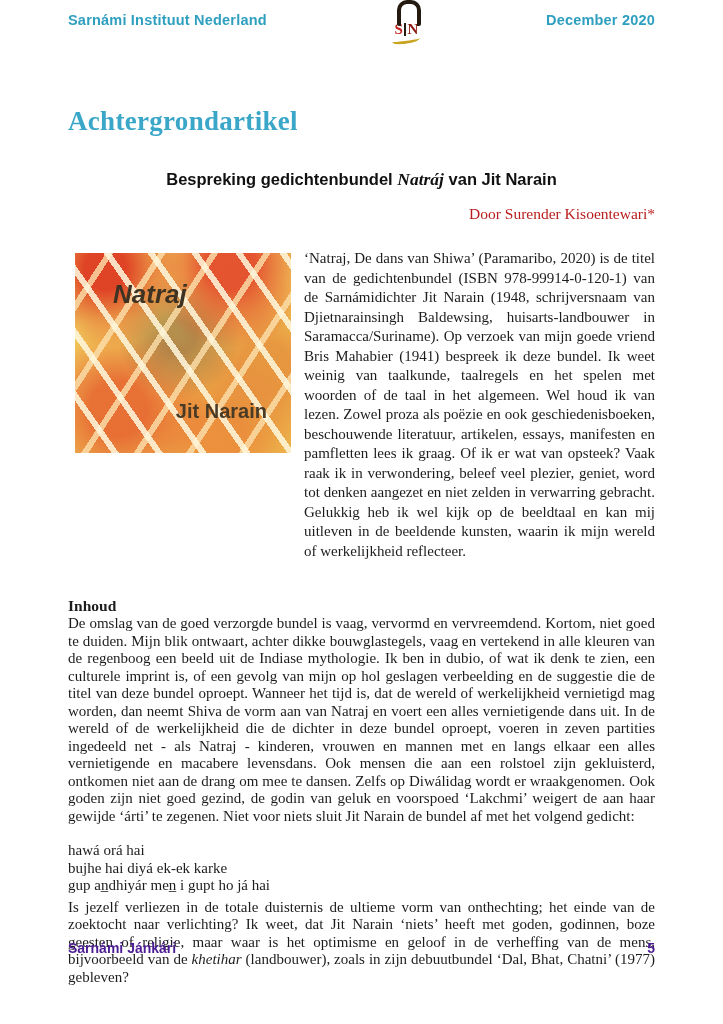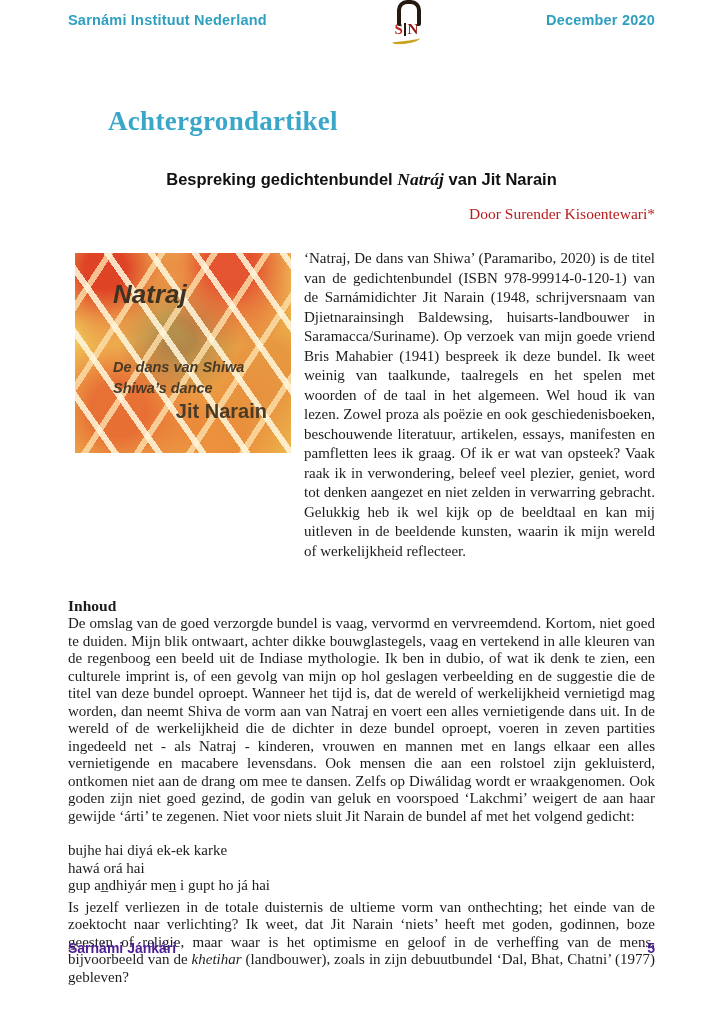--- a/index.html
+++ b/index.html
@@ -37,21 +37,21 @@
   .logo-bar { display: inline-block; width: 2.5px; height: 13px; background: #241a10; vertical-align: -2px; margin: 0 1px; }
   .logo-letter-n { color: #8d1a12; }
   .logo-swoosh {
     width: 28px; height: 5px; margin: 0 auto;
     border-bottom: 3px solid #c9a51f; border-radius: 0 0 70% 40%;
     transform: rotate(-5deg);
   }
 
   
   h1.article-title {
-    margin: 48px 108px 0; font-size: 27px; font-weight: bold;
+    margin: 48px 68px 0; font-size: 27px; font-weight: bold;
     color: #3aa6c8; font-family: "Liberation Serif", serif; letter-spacing: 0.3px;
   }
   h2.subtitle {
     margin: 32px 68px 0; text-align: center;
     font-family: "Liberation Sans", sans-serif; font-weight: bold;
     font-size: 16.5px; color: #111111;
   }
   h2.subtitle em.book {
     font-family: "Liberation Serif", serif; font-style: italic; font-weight: 600; font-size: 17.5px;
   }
@@ -122,35 +122,31 @@
 
   <h1 class="article-title">Achtergrondartikel</h1>
 
   <h2 class="subtitle"><span>Bespreking gedichtenbundel </span><em class="book">Natráj</em><span> van Jit Narain</span></h2>
 
   <div class="byline">Door Surender Kisoentewari*</div>
 
   <div class="intro-row">
     <div class="cover">
       <div class="cover-title">Natraj</div>
-      <div class="cover-sub">
-        <div>De dans van Shiwa</div>
-        <div>Shiwa’s dance</div>
-      </div>
       <div class="cover-author">Jit Narain</div>
     </div>
     <p class="body-text intro-par">‘Natraj, De dans van Shiwa’ (Paramaribo, 2020) is de titel van de gedichtenbundel (ISBN 978-99914-0-120-1) van de Sarnámidichter Jit Narain (1948, schrijversnaam van Djietnarainsingh Baldewsing, huisarts-landbouwer in Saramacca/Suriname). Op verzoek van mijn goede vriend Bris Mahabier (1941) bespreek ik deze bundel. Ik weet weinig van taalkunde, taalregels en het spelen met woorden of de taal in het algemeen. Wel houd ik van lezen. Zowel proza als poëzie en ook geschiedenisboeken, beschouwende literatuur, artikelen, essays, manifesten en pamfletten lees ik graag. Of ik er wat van opsteek? Vaak raak ik in verwondering, beleef veel plezier, geniet, word tot denken aangezet en niet zelden in verwarring gebracht. Gelukkig heb ik wel kijk op de beeldtaal en kan mij uitleven in de beeldende kunsten, waarin ik mijn wereld of werkelijkheid reflecteer.</p>
   </div>
 
   <h3 class="inhoud">Inhoud</h3>
   <p class="body-text wide">De omslag van de goed verzorgde bundel is vaag, vervormd en vervreemdend. Kortom, niet goed te duiden. Mijn blik ontwaart, achter dikke bouwglastegels, vaag en vertekend in alle kleuren van de regenboog een beeld uit de Indiase mythologie. Ik ben in dubio, of wat ik denk te zien, een culturele imprint is, of een gevolg van mijn op hol geslagen verbeelding en de suggestie die de titel van deze bundel oproept. Wanneer het tijd is, dat de wereld of werkelijkheid vernietigd mag worden, dan neemt Shiva de vorm aan van Natraj en voert een alles vernietigende dans uit. In de wereld of de werkelijkheid die de dichter in deze bundel oproept, voeren in zeven partities ingedeeld net - als Natraj - kinderen, vrouwen en mannen met en langs elkaar een alles vernietigende en macabere levensdans. Ook mensen die aan een rolstoel zijn gekluisterd, ontkomen niet aan de drang om mee te dansen. Zelfs op Diwálidag wordt er wraakgenomen. Ook goden zijn niet goed gezind, de godin van geluk en voorspoed ‘Lakchmi’ weigert de aan haar gewijde ‘árti’ te zegenen. Niet voor niets sluit Jit Narain de bundel af met het volgend gedicht:</p>
 
   <div class="poem">
+    <div>hawá orá hai</div>
     <div>bujhe hai diyá ek-ek karke</div>
-    <div>hawá orá hai</div>
     <div>gup an̲dhiyár men̲ i gupt ho já hai</div>
   </div>
 
   <p class="body-text wide closing"><span>Is jezelf verliezen in de totale duisternis de ultieme vorm van onthechting; het einde van de zoektocht naar verlichting? Ik weet, dat Jit Narain ‘niets’ heeft met goden, godinnen, boze geesten of religie, maar waar is het optimisme en geloof in de verheffing van de mens, bijvoorbeeld van de </span><em>khetihar</em><span> (landbouwer), zoals in zijn debuutbundel ‘Dal, Bhat, Chatni’ (1977) gebleven?</span></p>
 
   <div class="footer">
     <span>Sarnámi Jánkári</span>
     <span>5</span>
   </div>
 

